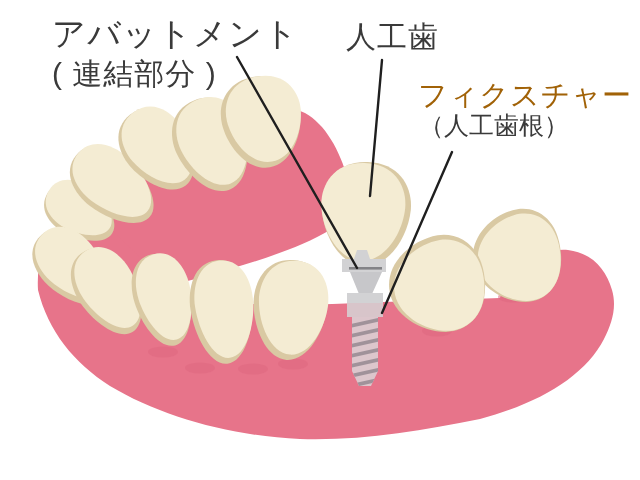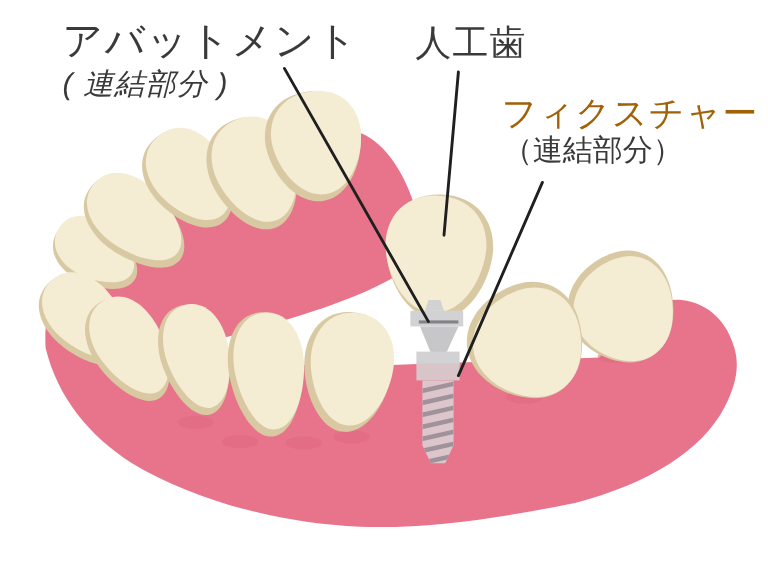--- a/index.html
+++ b/index.html
@@ -4,21 +4,21 @@
 <style>
   html,body{margin:0;padding:0;background:#fff;}
   .stage{
     position:relative;width:640px;height:480px;overflow:hidden;
     background:#ffffff;
     font-family:"Liberation Sans","DejaVu Sans",sans-serif;
   }
   .stage svg{position:absolute;left:0;top:0;}
   .lbl{position:absolute;white-space:nowrap;line-height:1.1;font-weight:500;}
   .lbl-abutment-main{left:52px;top:16px;font-size:33px;letter-spacing:1.5px;}
-  .lbl-abutment-sub{left:52px;top:57px;font-size:25px;letter-spacing:1px;font-style:italic;}
+  .lbl-abutment-sub{left:52px;top:57px;font-size:30px;letter-spacing:1px;}
   .lbl-crown-main{left:346px;top:20px;font-size:30px;letter-spacing:1px;}
   .lbl-fixture-main{left:418px;top:80px;font-size:29px;letter-spacing:1px;}
   .lbl-fixture-sub{left:419px;top:112px;font-size:25px;}
 </style>
 </head>
 <body>
 
 <div class="stage">
 
   <div id="svg-holder">
@@ -123,14 +123,14 @@
         </g>
       </svg>
     </div>
 
   <div class="lbl lbl-abutment-main" style="color: rgb(58, 58, 58);">アバットメント</div>
   <div class="lbl lbl-abutment-sub" style="color: rgb(58, 58, 58);">( 連結部分 )</div>
 
   <div class="lbl lbl-crown-main" style="color: rgb(58, 58, 58);">人工歯</div>
 
   <div class="lbl lbl-fixture-main" style="color: #a16207; text-align: right;">フィクスチャー</div>
-  <div class="lbl lbl-fixture-sub" style="color: rgb(58, 58, 58);">（連結部分）</div>
+  <div class="lbl lbl-fixture-sub" style="color: rgb(58, 58, 58);">（人工歯根）</div>
 </div>
 
 </body></html>

